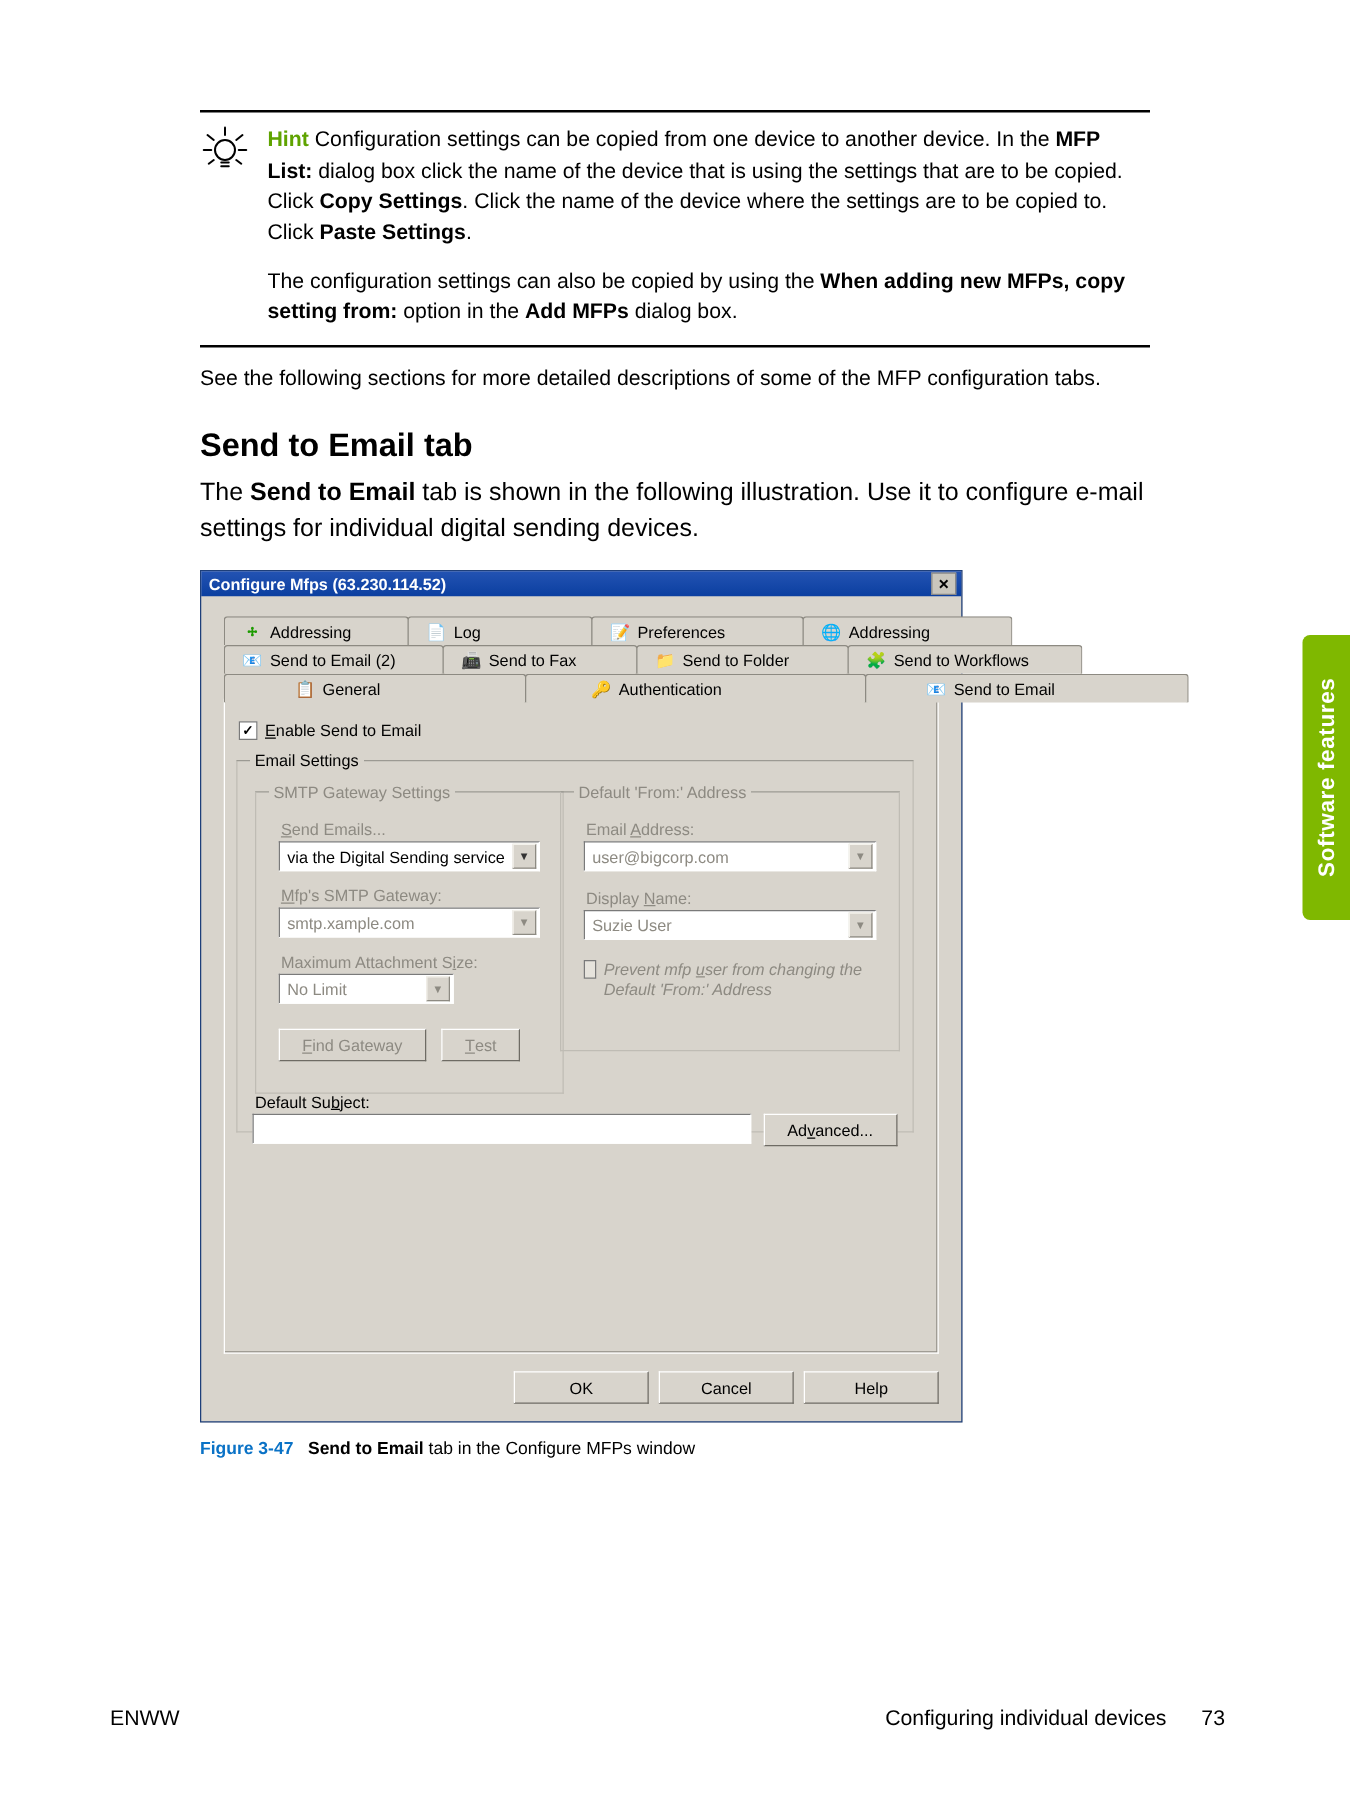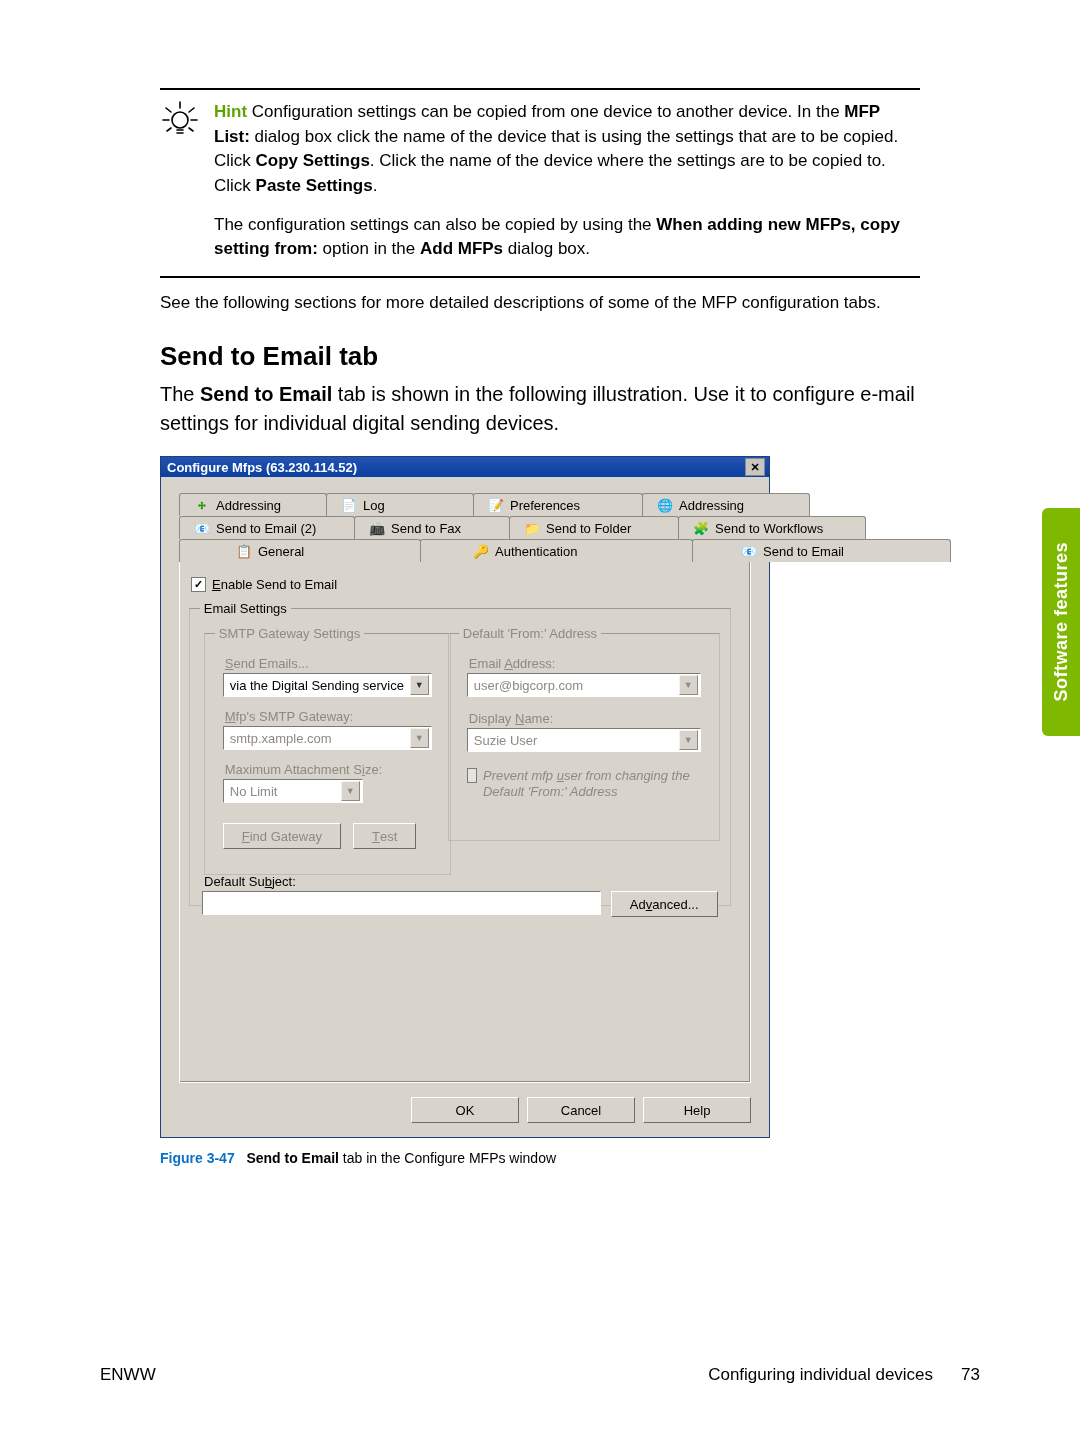--- a/index.html
+++ b/index.html
@@ -139,21 +139,21 @@
     display:flex; align-items:center; justify-content:center;
   }
   .sidetab span {
     writing-mode: vertical-rl;
     transform: rotate(180deg);
     color:#fff; font-weight:bold; font-size:18px;
     letter-spacing:0.5px;
   }
 
   
-  .footer { position:absolute; left:100px; bottom:52px; right:100px;
+  .footer { position:absolute; left:88px; bottom:52px; right:100px;
     display:flex; justify-content:space-between; font-size:17px; }
   .footer .r { display:flex; gap:28px; }
 </style>
 </head>
 <body>
 
 <div class="page">
 
   <div class="content">
     <hr class="hint-rule">

